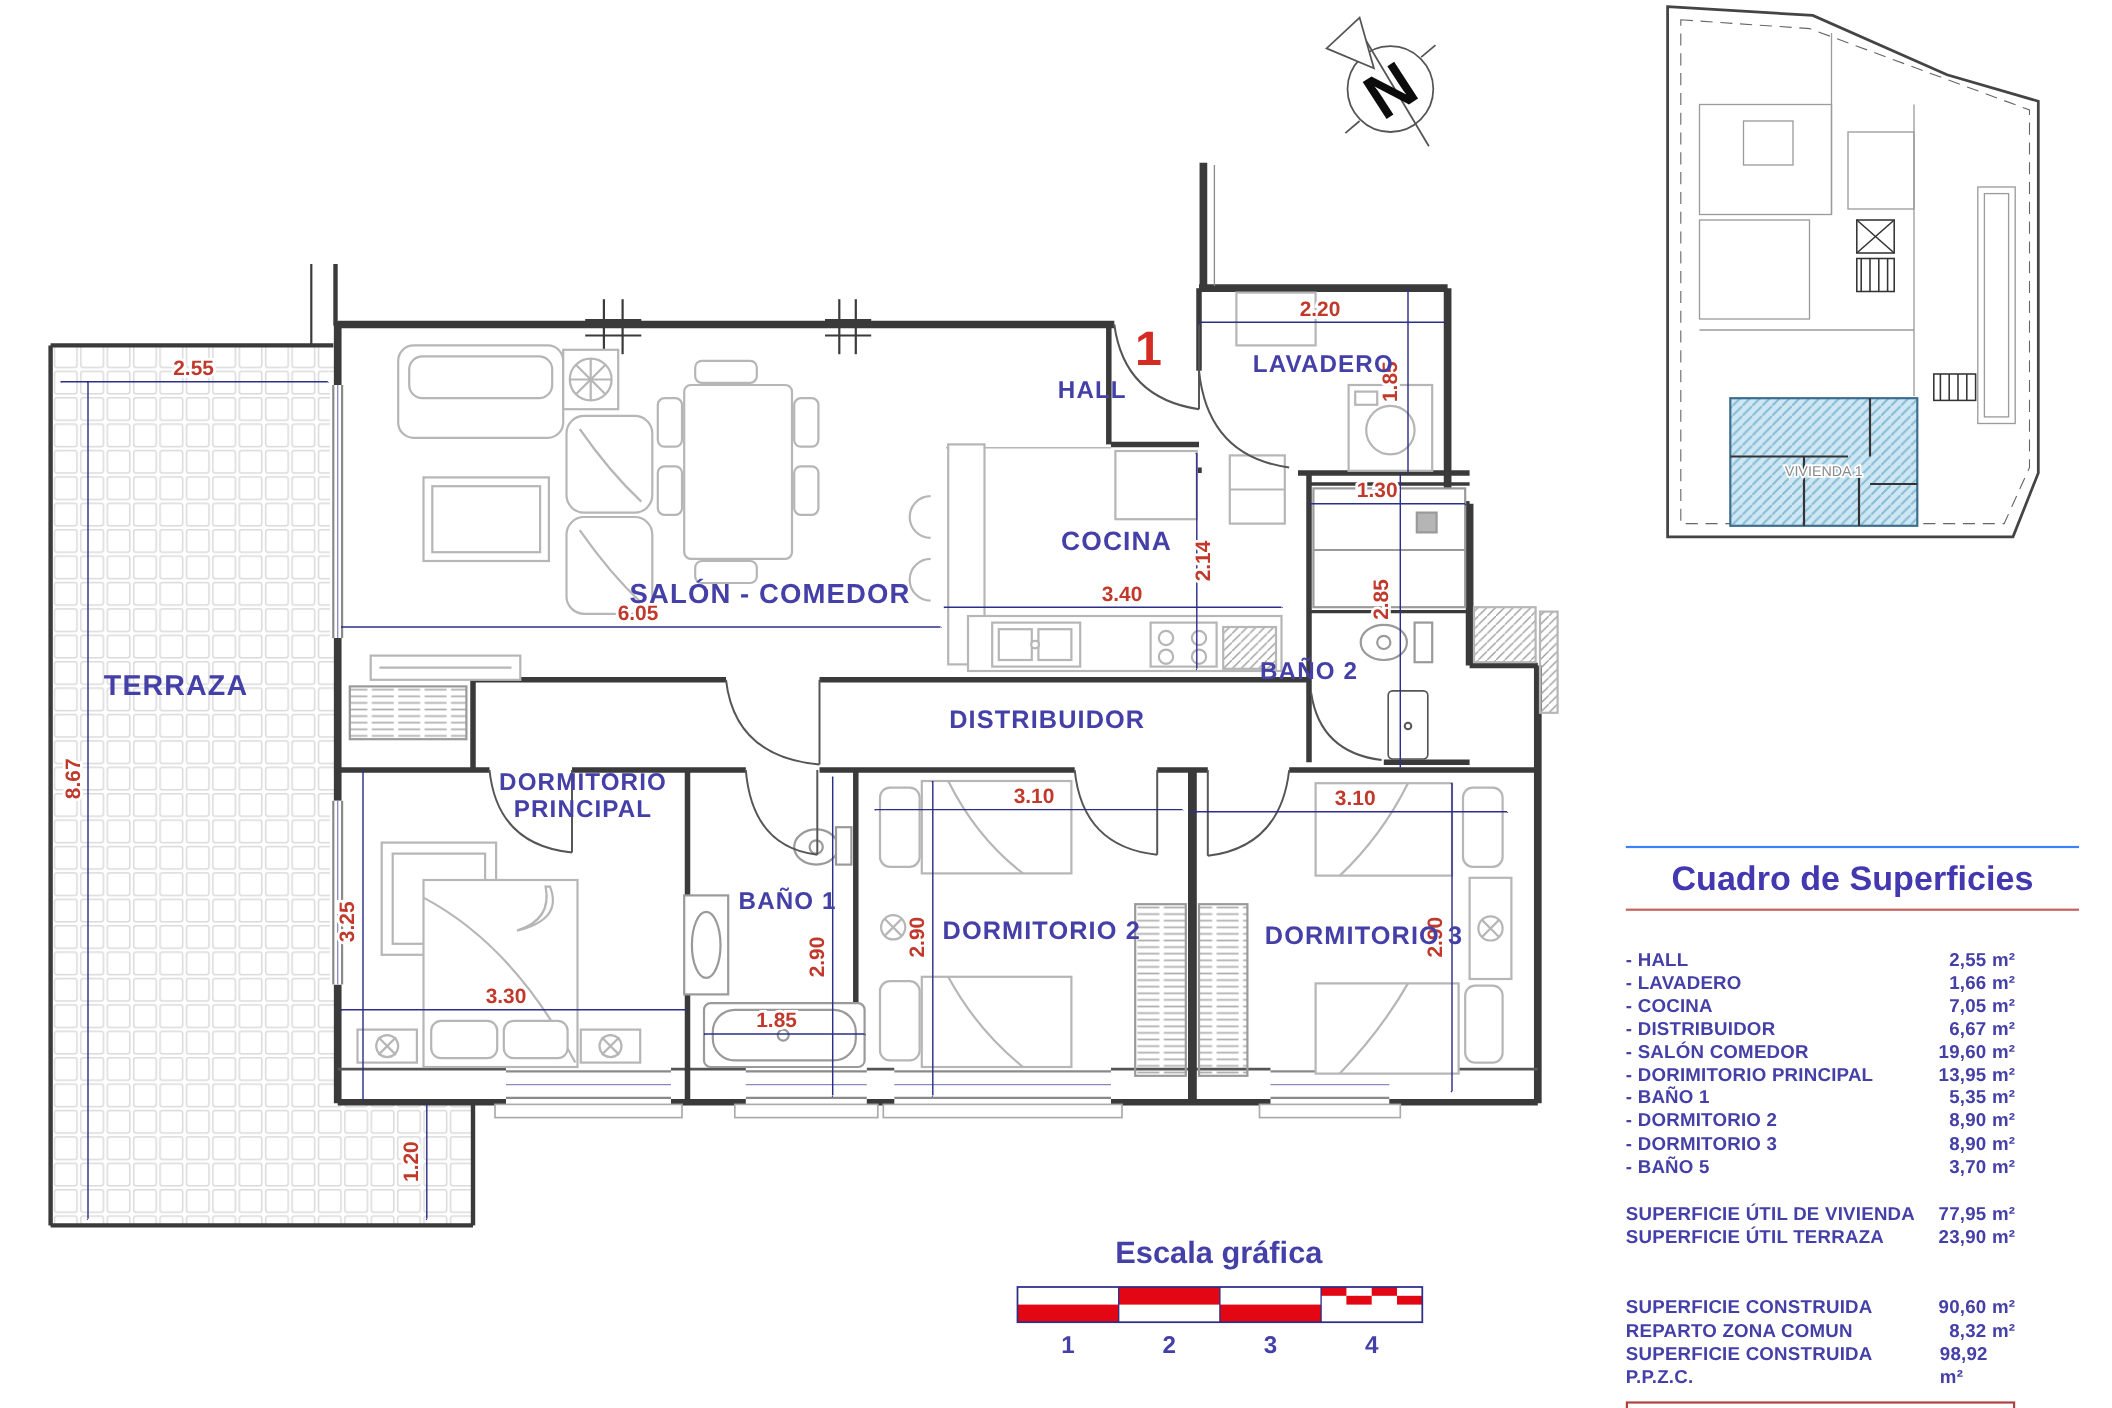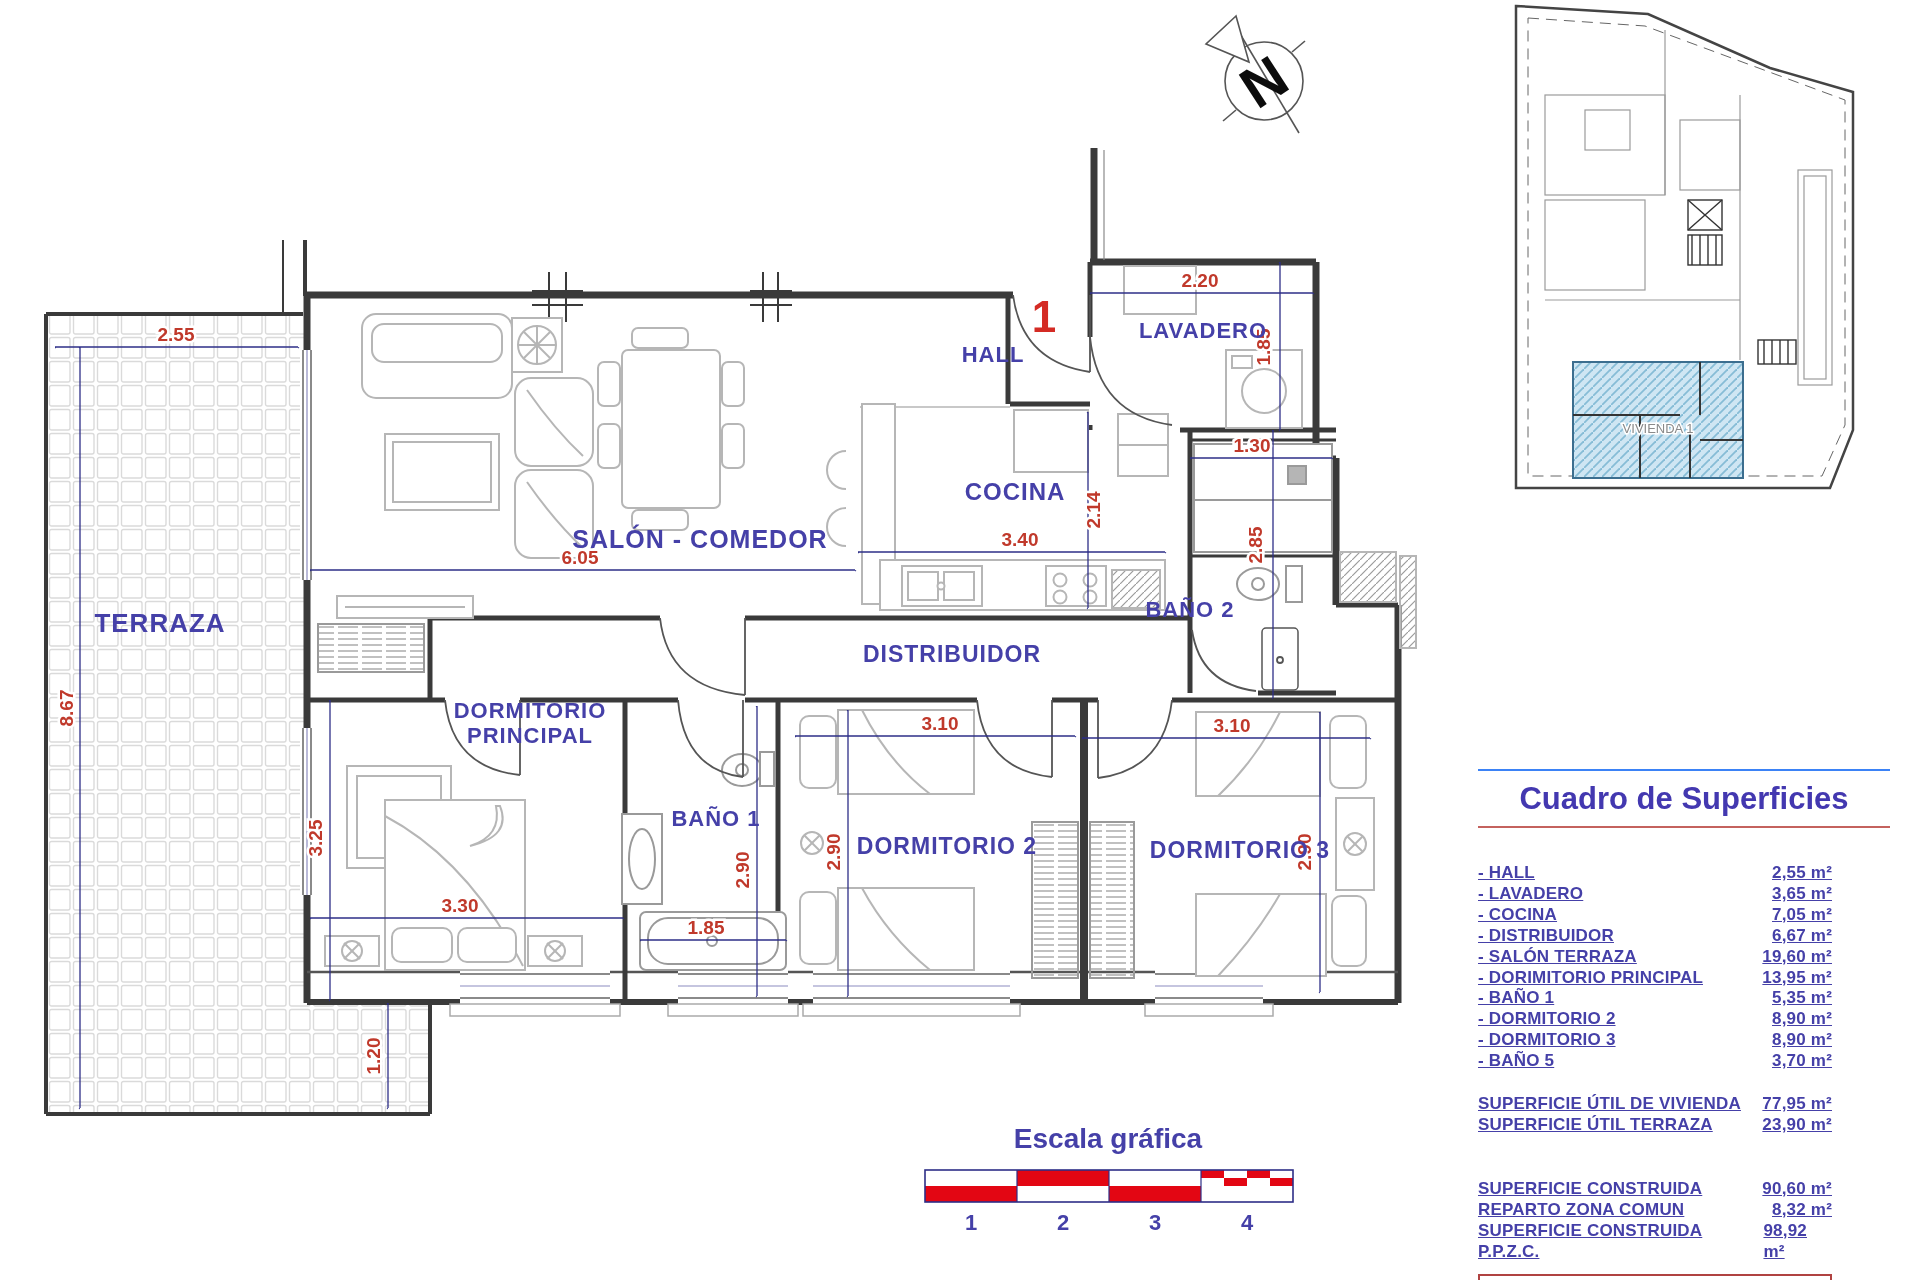--- a/index.html
+++ b/index.html
@@ -11,21 +11,21 @@
   .dim{fill:#c0392b;font-weight:700;paint-order:stroke fill;stroke:#ffffff;stroke-width:5px;}
   .unit-no{fill:#d42b24;font-weight:700;}
   
   .surf{position:absolute;left:1478px;top:769px;width:412px;color:#4540a8;}
   .surf-titlebox{border-top:2px solid #3b82f6;border-bottom:2px solid #c4625e;
       height:55px;display:flex;align-items:center;justify-content:center;}
   .surf-titlebox .bar{width:2px;height:32px;background:#8585ad;margin:0 24px;}
   .surf-title{font-size:31px;font-weight:700;color:#4338b0;white-space:nowrap;}
   .surf-rows{margin-top:35px;}
   .srow{display:flex;justify-content:space-between;font-size:17px;line-height:20.9px;
-        font-weight:700;padding-right:58px;letter-spacing:.2px;text-decoration:underline;}
+        font-weight:700;padding-right:58px;letter-spacing:.2px;}
   .srow .v{font-weight:700;}
   .gap1{height:22px;} .gap2{height:43px;}
   .total-box{margin-top:11px;width:338px;border:2px solid #b04341;display:flex;
       justify-content:space-between;align-items:center;padding:1px 6px;color:#c0392b;
       font-size:18px;font-weight:700;}
 </style>
 </head>
 <body>
 
 <div class="stage">
@@ -474,32 +474,32 @@
       <div class="surf-title">Cuadro de Superficies</div>
       <div class="bar"></div>
     </div>
     <div class="surf-rows">
       <div class="srow">
           <span>- HALL</span>
           <span class="v">2,55 m²</span>
         </div>
       <div class="srow">
           <span>- LAVADERO</span>
-          <span class="v">3,65 m²</span>
+          <span class="v">1,66 m²</span>
         </div>
       <div class="srow">
           <span>- COCINA</span>
           <span class="v">7,05 m²</span>
         </div>
       <div class="srow">
           <span>- DISTRIBUIDOR</span>
           <span class="v">6,67 m²</span>
         </div>
       <div class="srow">
-          <span>- SALÓN TERRAZA</span>
+          <span>- SALÓN COMEDOR</span>
           <span class="v">19,60 m²</span>
         </div>
       <div class="srow">
           <span>- DORIMITORIO PRINCIPAL</span>
           <span class="v">13,95 m²</span>
         </div>
       <div class="srow">
           <span>- BAÑO 1</span>
           <span class="v">5,35 m²</span>
         </div>

